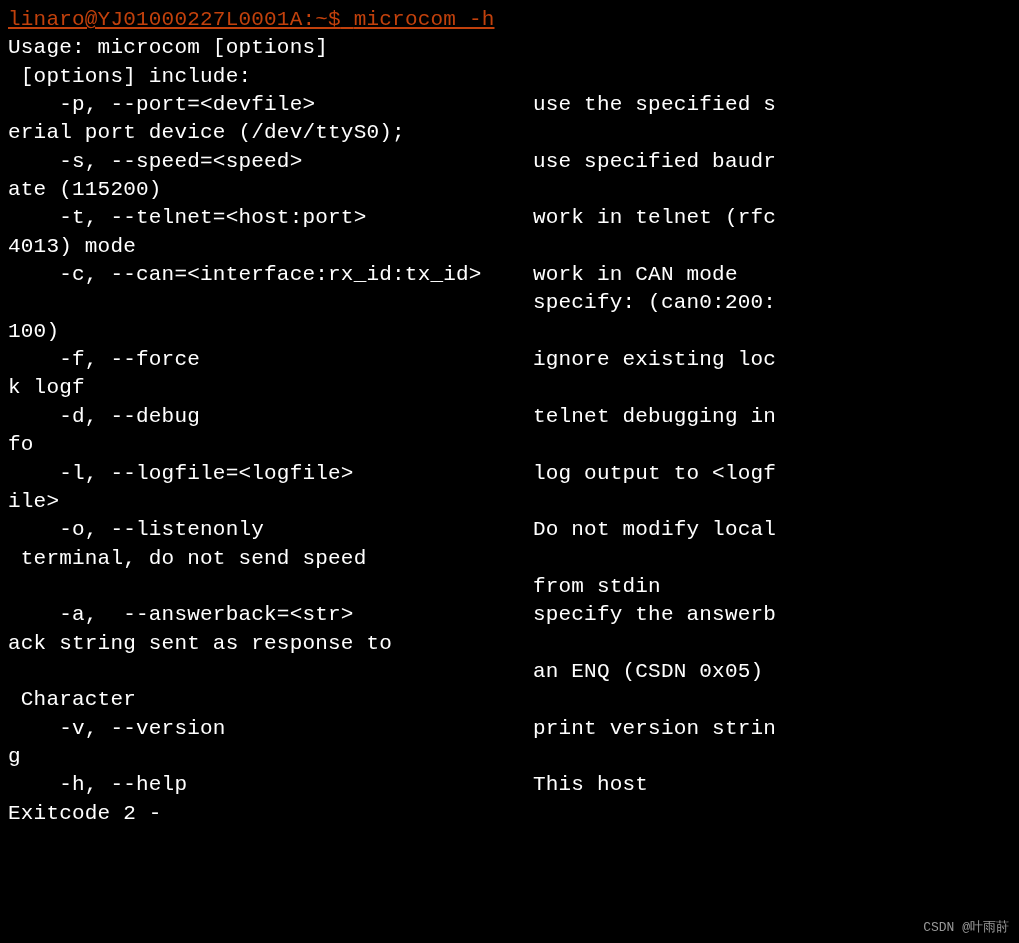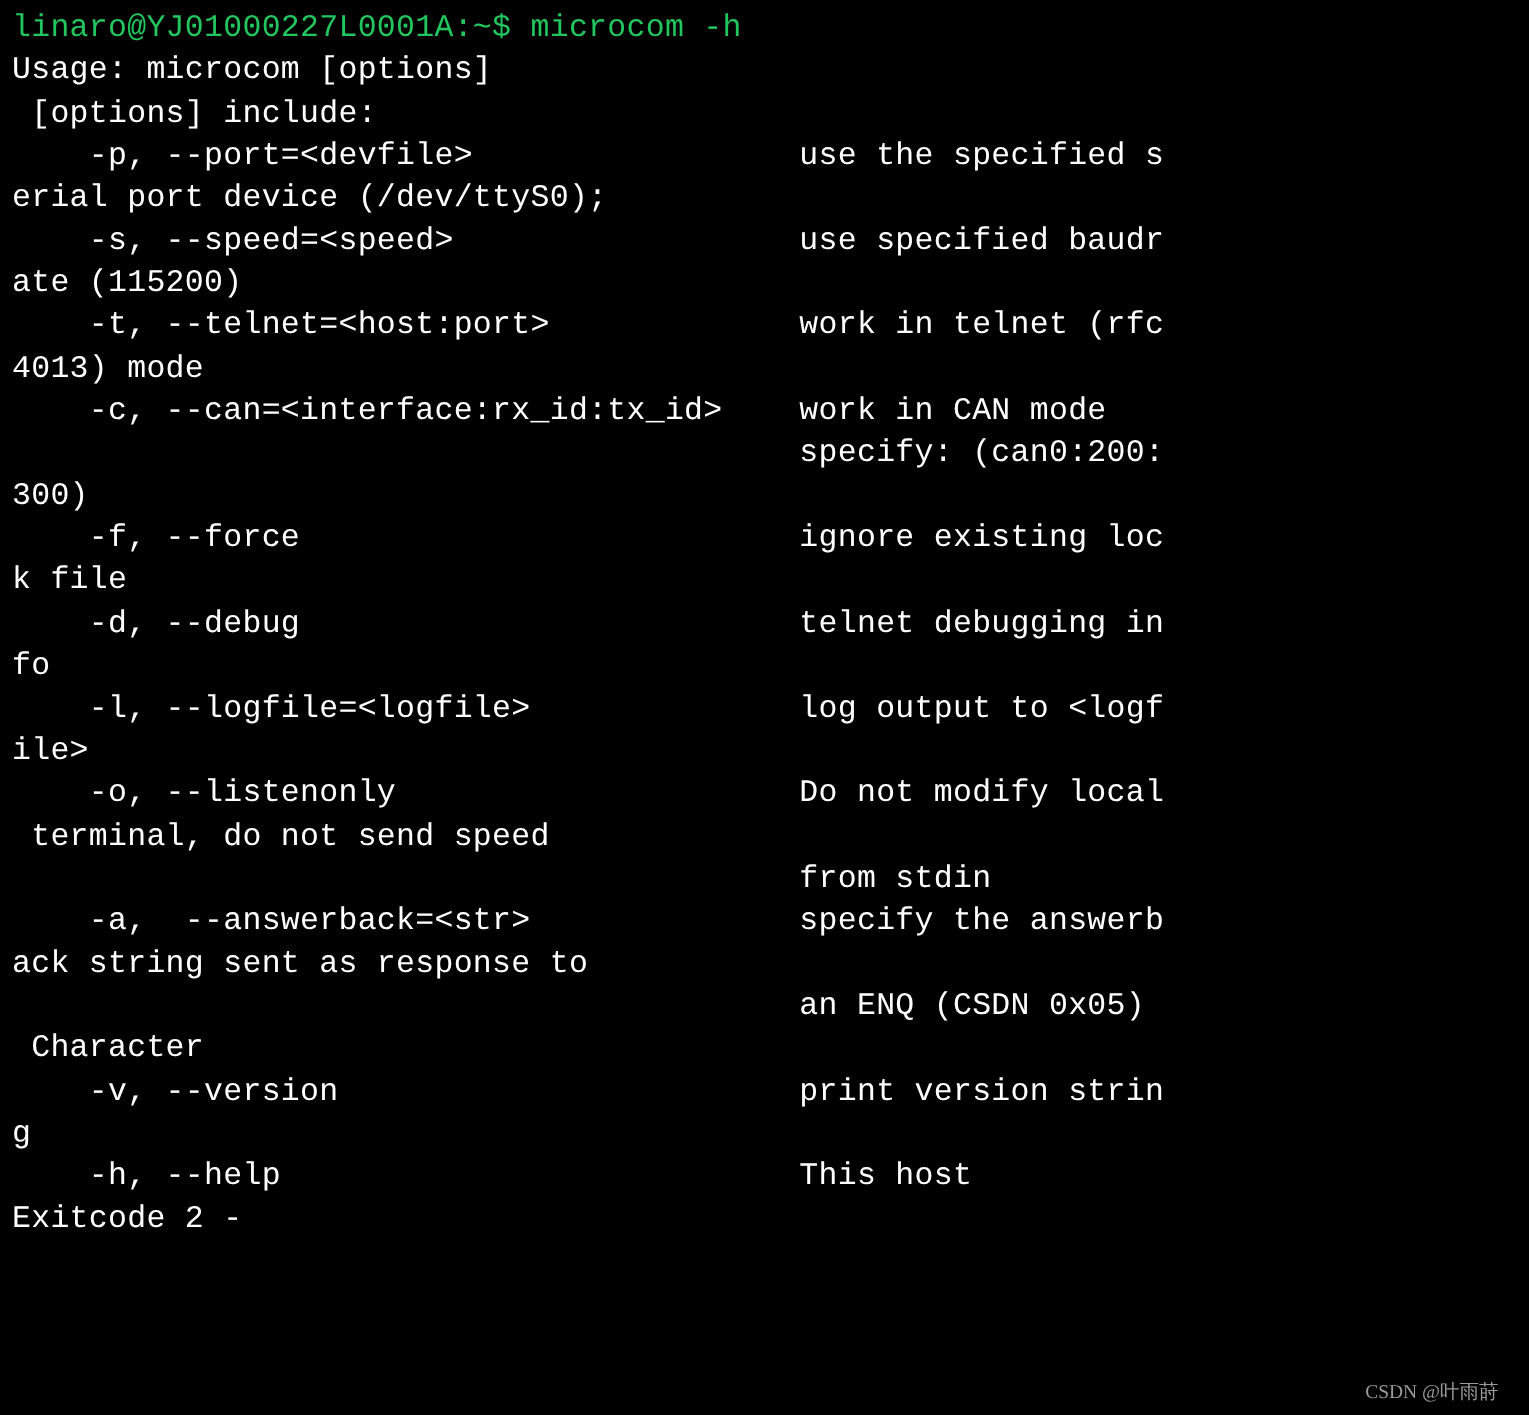--- a/index.html
+++ b/index.html
@@ -17,50 +17,51 @@
       height: 943px;
       overflow: hidden;
       position: relative;
       padding: 6px 8px;
     }
     .terminal {
       white-space: pre;
       letter-spacing: 0.2px;
     }
     .prompt-user {
-      color: #22c55e;
+      color: #c2410c;
+      text-decoration: underline;
     }
     .watermark {
       position: absolute;
       bottom: 6px;
-      right: 20px;
+      right: 10px;
       font-size: 13px;
       color: #9a9a9a;
-      font-family: Liberation Serif, serif;
+      font-family: Liberation Mono, monospace;
       letter-spacing: 0;
       white-space: nowrap;
     }
   </style>
 </head>
 <body>
 
 <div class="terminal"><span class="prompt-user"><span>linaro@YJ01000227L0001A:~$</span> <span>microcom -h</span></span>
 <span>Usage: microcom [options]</span>
 <span> [options] include:</span>
 <span>    -p, --port=&lt;devfile&gt;                 use the specified s</span>
 <span>erial port device (/dev/ttyS0);</span>
 <span>    -s, --speed=&lt;speed&gt;                  use specified baudr</span>
 <span>ate (115200)</span>
 <span>    -t, --telnet=&lt;host:port&gt;             work in telnet (rfc</span>
 <span>4013) mode</span>
 <span>    -c, --can=&lt;interface:rx_id:tx_id&gt;    work in CAN mode</span>
 <span>                                         specify: (can0:200:</span>
-<span>300)</span>
+<span>100)</span>
 <span>    -f, --force                          ignore existing loc</span>
-<span>k file</span>
+<span>k logf</span>
 <span>    -d, --debug                          telnet debugging in</span>
 <span>fo</span>
 <span>    -l, --logfile=&lt;logfile&gt;              log output to &lt;logf</span>
 <span>ile&gt;</span>
 <span>    -o, --listenonly                     Do not modify local</span>
 <span> terminal, do not send speed</span>
 <span>                                         from stdin</span>
 <span>    -a,  --answerback=&lt;str&gt;              specify the answerb</span>
 <span>ack string sent as response to</span>
 <span>                                         an ENQ (CSDN 0x05)</span>

